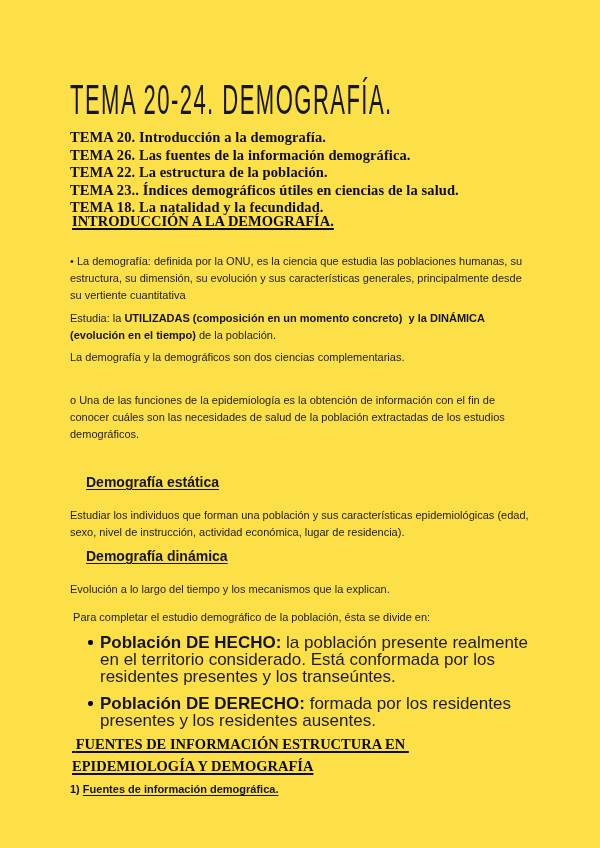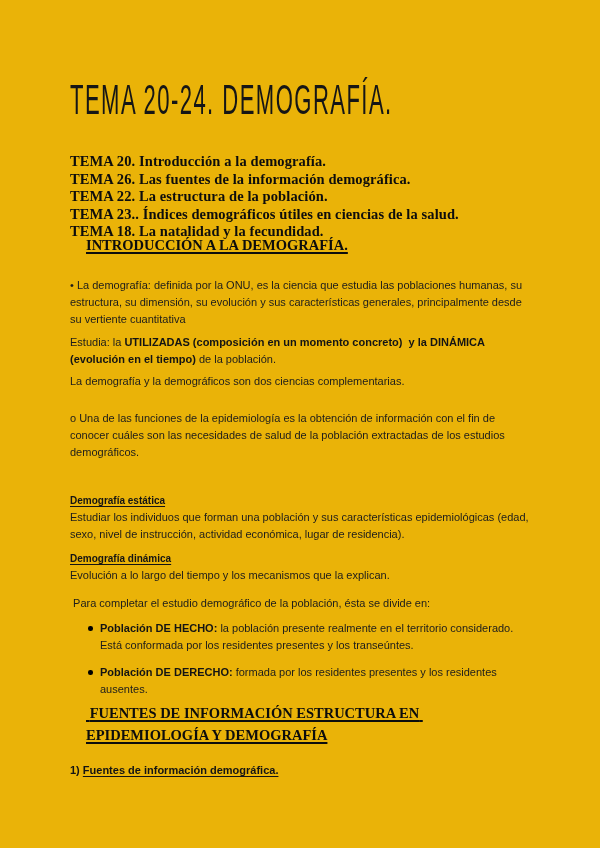--- a/index.html
+++ b/index.html
@@ -6,66 +6,66 @@
   body {
     width: 600px; height: 848px; overflow: hidden;
     font-family: "Liberation Sans", sans-serif;
     -webkit-font-smoothing: antialiased;
   }
   .page {
     box-sizing: border-box;
     width: 600px; height: 848px;
     padding: 76px 68px 0 70px;
     color: #1c1c1c;
-    background: #eab308;
+    background: #fde047;
   }
   
   .doc-title { height: 34px; white-space: nowrap; }
   .doc-title .title-inner {
     display: inline-block;
     font-family: "Liberation Sans", sans-serif;
     font-size: 23px; line-height: 27px; font-weight: 400;
     letter-spacing: 1.5px; color: #161616;
     transform: scaleY(1.82) scaleX(0.96);
     transform-origin: 0 0;
   }
   .tema-list {
-    margin-top: 43px;
+    margin-top: 19px;
     font-family: "Liberation Serif", serif;
     font-weight: 700; font-size: 14.5px; line-height: 17.5px;
     color: #0d0d0d; letter-spacing: 0.1px;
   }
   .section-heading {
     font-family: "Liberation Serif", serif;
     font-weight: 700; font-size: 14.5px; line-height: 19px;
-    color: #0d0d0d; margin: 16px;
+    color: #0d0d0d; margin: 2px;
     text-decoration: underline;
     text-decoration-thickness: 1.5px;
     text-underline-offset: 2px;
   }
   .section-heading.h2b { line-height: 21.5px; }
   p.body {
     margin: 0;
     font-size: 11px; line-height: 17px; color: #1c1c1c;
   }
   .prewrap { white-space: pre-wrap; }
   strong { font-weight: 700; color: #141414; }
   .sub-heading {
-    margin: 0;
-    font-size: 10px; line-height: 17px; font-weight: 700; color: #141414;
+    margin: 16px;
+    font-size: 14px; line-height: 17px; font-weight: 700; color: #141414;
     text-decoration: underline;
     text-decoration-thickness: 1.3px;
     text-underline-offset: 2px;
   }
   .bullet { display: flex; padding-left: 18px; }
   .dot {
     flex: none; width: 4.5px; height: 4.5px; border-radius: 50%;
     background: #000; margin-top: 6px;
   }
-  .bullet-text { margin-left: 7.5px; font-size: 11px; line-height: 17px; }
+  .bullet-text { margin-left: 7.5px; font-size: 17px; line-height: 17px; }
   .numbered {
     margin: 0;
     font-size: 11px; line-height: 17px; font-weight: 700; color: #141414;
   }
   .numbered .underlined {
     text-decoration: underline;
     text-decoration-thickness: 1.3px;
     text-underline-offset: 2px;
   }
 </style>
@@ -87,21 +87,21 @@
   </div>
 
   <h2 class="section-heading" style="margin-top:-5px;">INTRODUCCIÓN A LA DEMOGRAFÍA.</h2>
 
   <p class="body" style="margin-top:22px;">• La demografía: definida por la ONU, es la ciencia que estudia las poblaciones humanas, su estructura, su dimensión, su evolución y sus características generales, principalmente desde su vertiente cuantitativa</p>
 
   <p class="body prewrap" style="margin-top:6px;"><span>Estudia: la </span><strong>UTILIZADAS (composición en un momento concreto)  y la DINÁMICA (evolución en el tiempo)</strong><span> de la población.</span></p>
 
   <p class="body" style="margin-top:5.5px;">La demografía y la demográficos son dos ciencias complementarias.</p>
 
-  <p class="body" style="margin-top:20px;">o Una de las funciones de la epidemiología es la obtención de información con el fin de conocer cuáles son las necesidades de salud de la población extractadas de los estudios demográficos.</p>
+  <p class="body" style="margin-top:26px;">o Una de las funciones de la epidemiología es la obtención de información con el fin de conocer cuáles son las necesidades de salud de la población extractadas de los estudios demográficos.</p>
 
   <h3 class="sub-heading" style="margin-top:31px;">Demografía estática</h3>
   <p class="body">Estudiar los individuos que forman una población y sus características epidemiológicas (edad, sexo, nivel de instrucción, actividad económica, lugar de residencia).</p>
 
   <h3 class="sub-heading" style="margin-top:7px;">Demografía dinámica</h3>
   <p class="body">Evolución a lo largo del tiempo y los mecanismos que la explican.</p>
 
   <p class="body prewrap" style="margin-top:11px;"> Para completar el estudio demográfico de la población, ésta se divide en:</p>
 
   <div class="bullet" style="margin-top:8px;">

